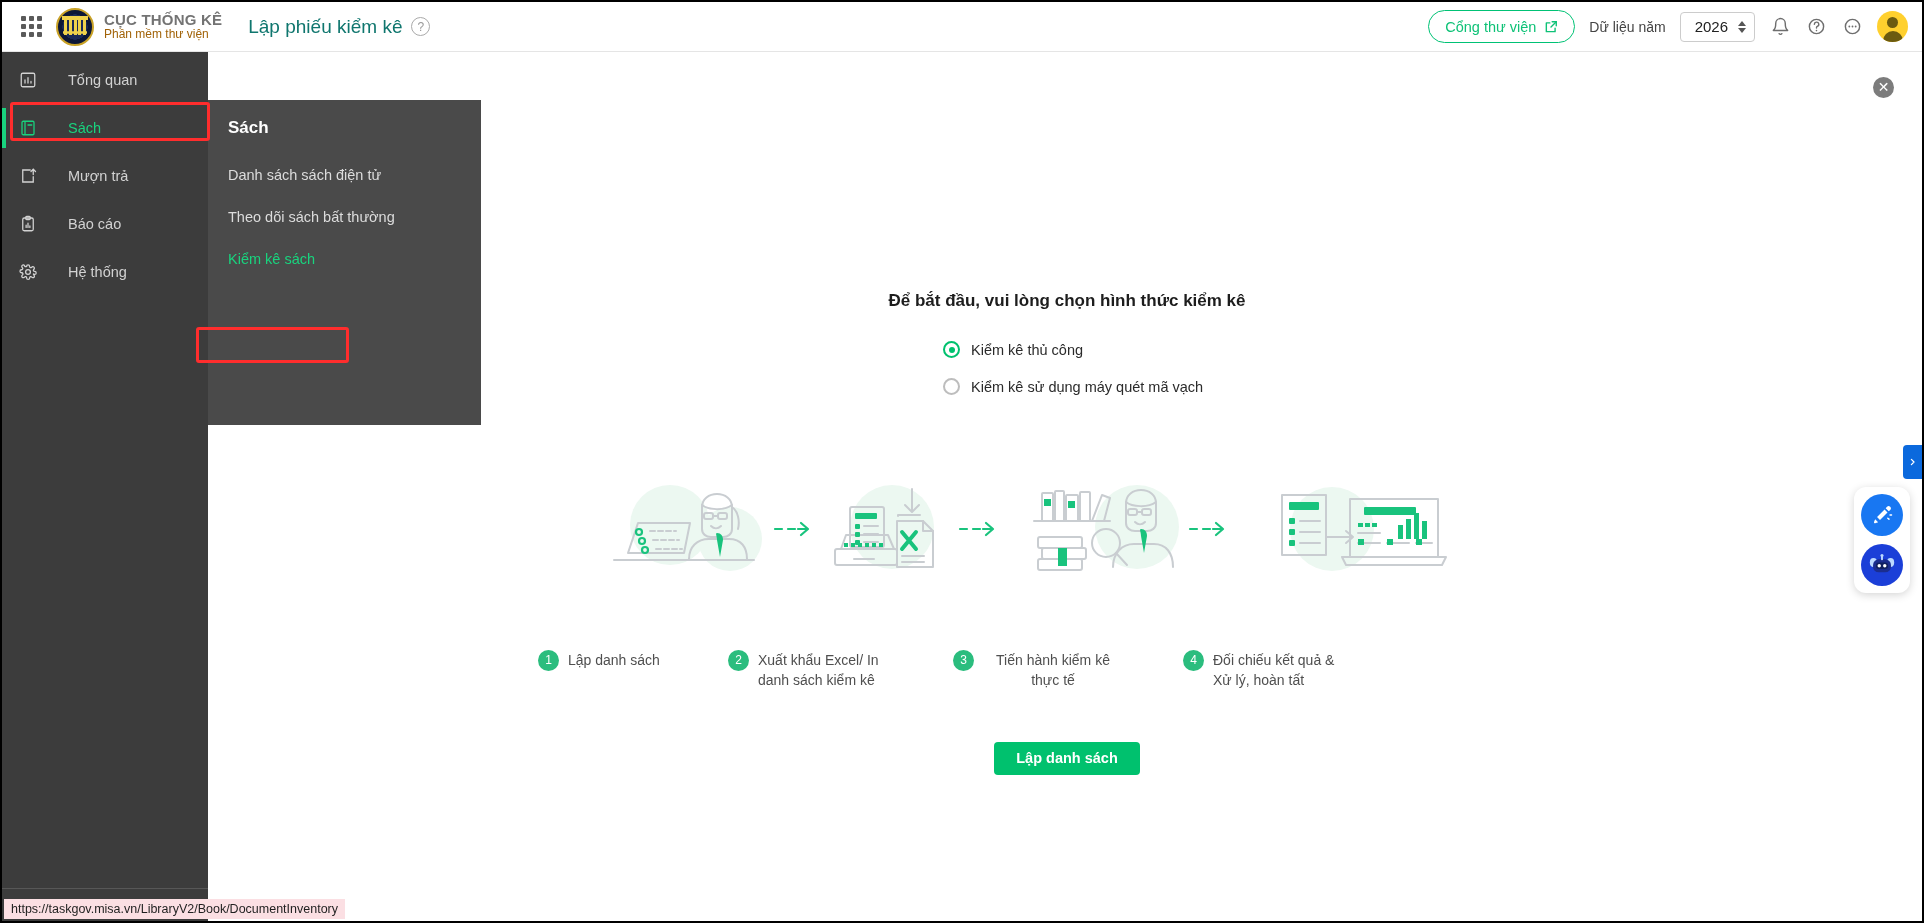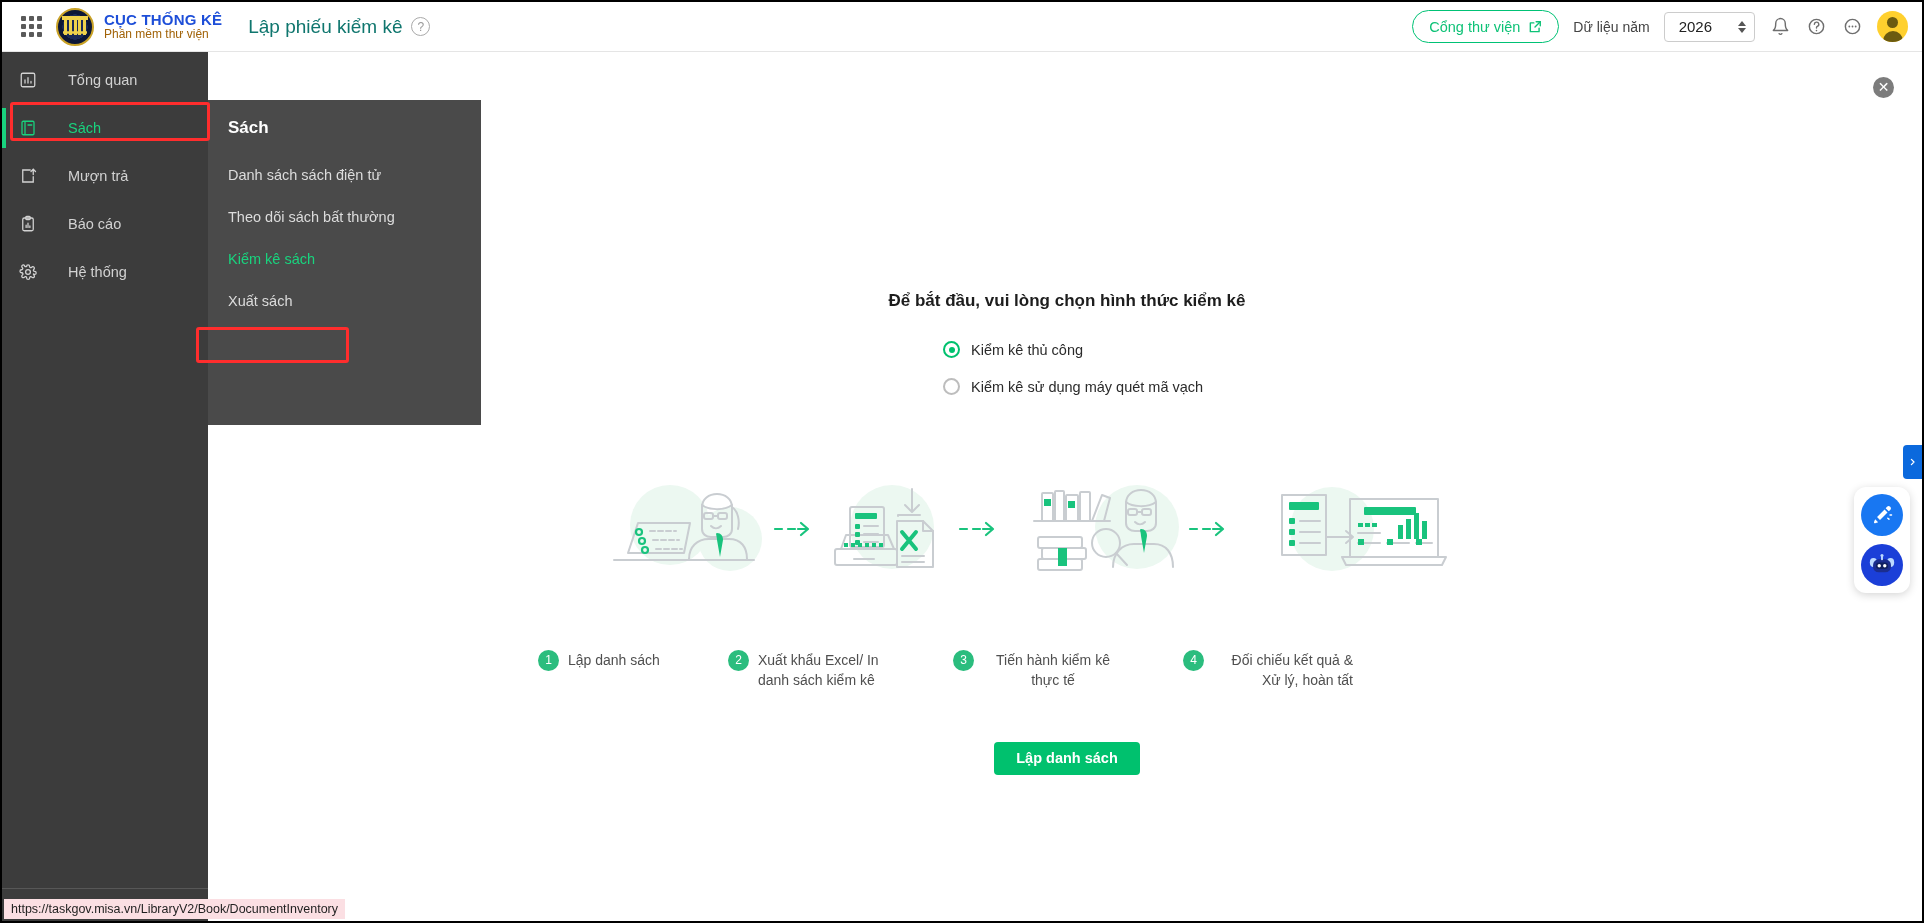--- a/index.html
+++ b/index.html
@@ -51,21 +51,21 @@
     position:absolute; top:9px; left:50%; transform:translateX(-50%);
     width:22px; height:16px;
     display:flex; justify-content:space-between;
   }
   .brand-logo .cols span { width:3px; background:#f0d24b; }
   .brand-logo .roof {
     position:absolute; top:6px; left:50%; transform:translateX(-50%);
     width: 26px; height: 4px; background:#f0d24b;
   }
   .brand-text { margin-left: 10px; line-height: 1.15; }
-  .brand-title { font-size: 15px; font-weight: bold; color: #1d4ed8; letter-spacing: .2px; }
+  .brand-title { font-size: 15px; font-weight: bold; color: #737373; letter-spacing: .2px; }
   .brand-sub { font-size: 12px; color: #a16207; }
   .page-title {
     margin-left: 26px; font-size: 19px; font-weight: normal; color: #0f766e;
   }
   .help-circle {
     margin-left: 9px; width: 19px; height: 19px; border-radius: 50%;
     border: 1.6px solid #aaa; color: #999; font-size: 12px;
     display: inline-flex; align-items: center; justify-content: center;
     vertical-align: middle;
   }
@@ -75,21 +75,21 @@
     padding-right: 18px;
   }
   .portal-btn {
     border: 1.4px solid #00c275; color: #0ec277; background: #fff;
     border-radius: 20px; height: 33px; padding: 0 16px;
     display: flex; align-items: center; gap: 8px;
     font-size: 14.5px; cursor: pointer; white-space: nowrap;
   }
   .year-label { font-size: 14px; color: #444; }
   .year-box {
-    display:flex; align-items:center; gap:26px;
+    display:flex; align-items:center; gap:10px;
     border:1px solid #ccc; border-radius:4px; height:30px;
     padding: 0 8px 0 14px; background:#fff;
   }
   .year-box .val { font-size: 15px; color: #222; }
   .spinner { display:flex; flex-direction:column; gap:2px; }
   .spinner i {
     width:0;height:0;border-left:4px solid transparent;border-right:4px solid transparent;
   }
   .spinner .up { border-bottom:5px solid #555; }
   .spinner .dn { border-top:5px solid #555; }
@@ -391,23 +391,20 @@
     <h3>Sách</h3>
     <div style="height:16px"></div>
     <div class="submenu-item">
       <span>Danh sách sách điện tử</span>
     </div>
     <div class="submenu-item">
       <span>Theo dõi sách bất thường</span>
     </div>
     <div class="submenu-item active">
       <span>Kiểm kê sách</span>
-    </div>
-    <div class="submenu-item">
-      <span>Xuất sách</span>
     </div>
   </div>
 
   <div class="anno" style="left:8px; top:100px; width:200px; height:39px;"></div>
   <div class="anno" style="left:194px; top:325px; width:153px; height:36px;"></div>
 
   <div class="main">
 
     <div class="close-x">✕</div>
 
@@ -566,21 +563,21 @@
       <div class="step" style="width:225px">
         <span class="step-num">2</span>
         <span class="step-label" style="max-width:140px">Xuất khẩu Excel/ In danh sách kiểm kê</span>
       </div>
       <div class="step" style="width:230px">
         <span class="step-num">3</span>
         <span class="step-label" style="max-width:140px; text-align:center">Tiến hành kiểm kê thực tế</span>
       </div>
       <div class="step" style="width:220px">
         <span class="step-num">4</span>
-        <span class="step-label" style="max-width:140px; text-align:right">Đối chiếu kết quả &amp; Xử lý, hoàn tất</span>
+        <span class="step-label" style="max-width:140px; text-align:left">Đối chiếu kết quả &amp; Xử lý, hoàn tất</span>
       </div>
     </div>
 
     <div class="cta-wrap">
       <button class="cta">Lập danh sách</button>
     </div>
   </div>
 
   <div class="side-tab">
     <svg width="9" height="12" viewBox="0 0 24 24" fill="none" stroke="#fff" stroke-width="3.4" stroke-linecap="round" stroke-linejoin="round">

